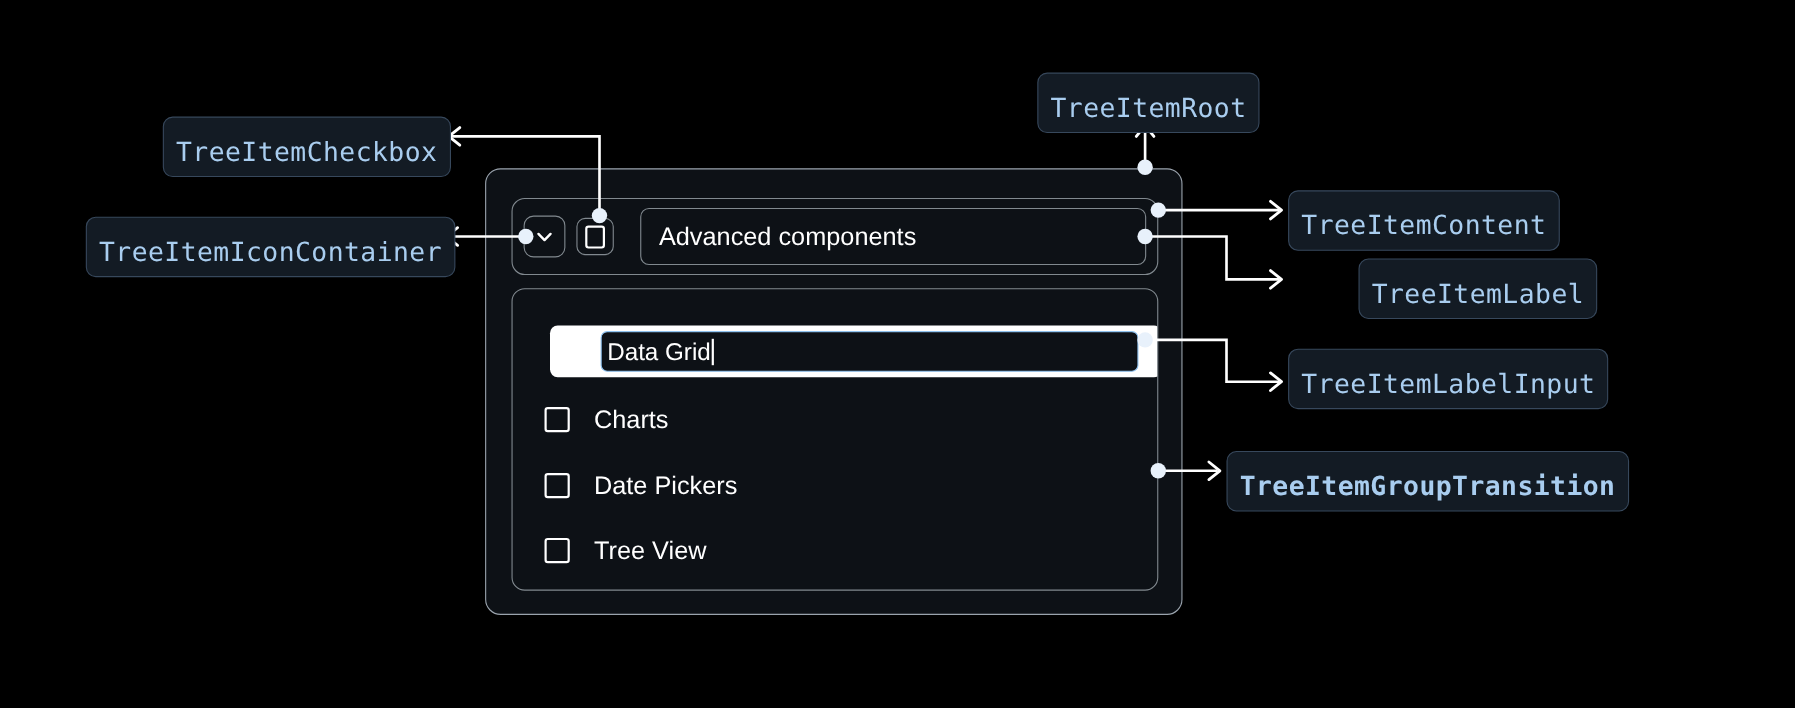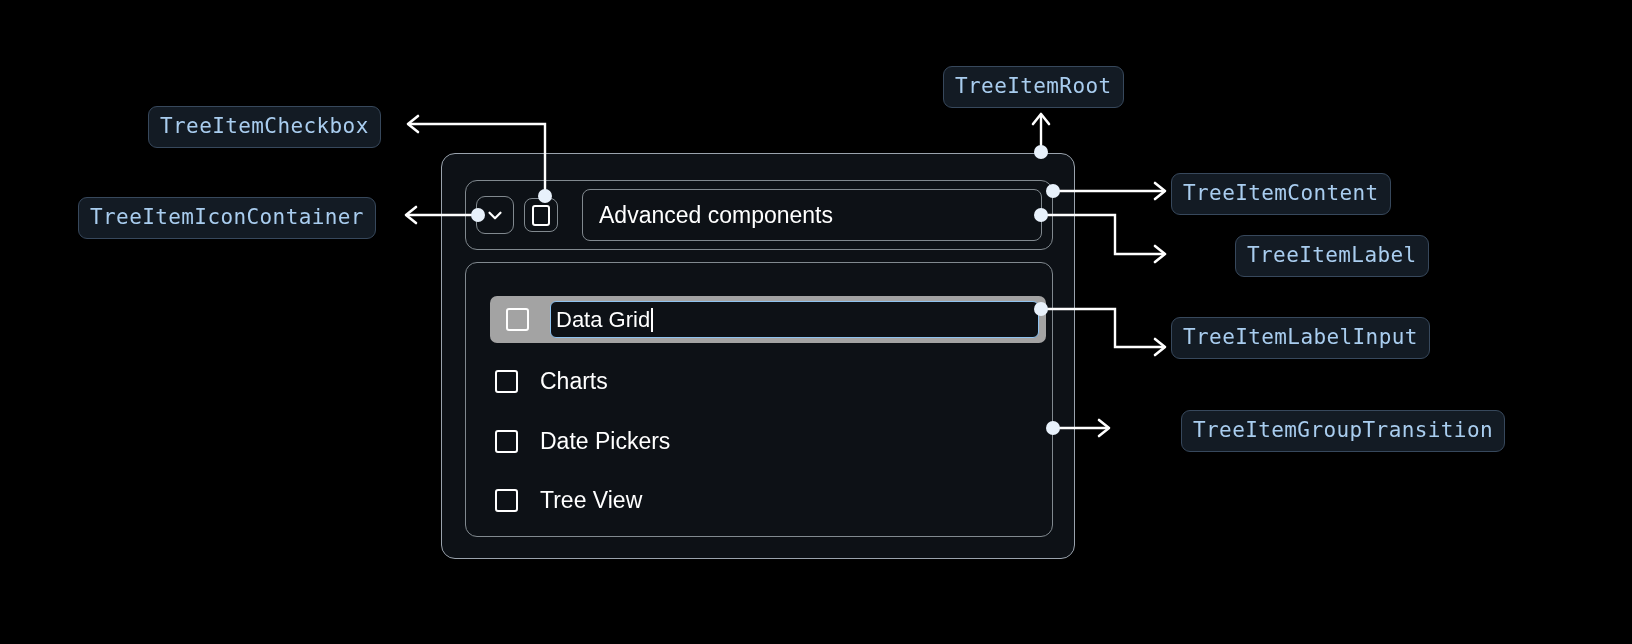--- a/index.html
+++ b/index.html
@@ -17,24 +17,24 @@
 
   
   .chip {
     position: absolute;
     box-sizing: border-box;
     background: #131b24;
     border: 1px solid #37485c;
     border-radius: 9px;
     color: #a9cdef;
     font-family: "DejaVu Sans Mono", monospace;
-    font-size: 21px;
+    font-size: 24px;
     letter-spacing: 0.4px;
     line-height: 1;
-    padding: 9px 11px 10px 11px;
+    padding: 19px 11px 10px 11px;
     white-space: nowrap;
     z-index: 6;
   }
 
   
   #connectors {
     position: absolute;
     left: 0; top: 0;
     width: 1632px;
     height: 644px;
@@ -149,27 +149,27 @@
     border-radius: 3px;
   }
   .tree-item .item-text {
     margin-left: 22px;
     color: #ffffff;
     font-size: 23px;
     white-space: nowrap;
   }
 
   #item-row-selected {
-    left: 24px;
+    left: 34px;
     top: 33px;
     width: 556px;
     height: 47px;
-    background: #a3a3a3;
+    background: #ffffff;
     border-radius: 7px;
-    padding-left: 16px;
+    padding-left: 2px;
   }
   #item-row-selected .item-cb { margin-left: 0; }
 
   #label-input {
     margin-left: 21px;
     width: 489px;
     height: 37px;
     box-sizing: border-box;
     border: 1.5px solid #8fc2ef;
     border-radius: 6px;
@@ -284,13 +284,13 @@
     <circle cx="1053" cy="428" r="7"></circle>
   </g>
 </svg>
 
 <div class="chip" id="chip-checkbox" style="left: 148px; top: 106px;">TreeItemCheckbox</div>
 <div class="chip" id="chip-icon-container" style="left: 78px; top: 197px;">TreeItemIconContainer</div>
 <div class="chip" id="chip-root" style="left: 943px; top: 66px;">TreeItemRoot</div>
 <div class="chip" id="chip-content" style="left: 1171px; top: 173px; text-align: center;">TreeItemContent</div>
 <div class="chip" id="chip-label" style="left: 1235px; top: 235px;">TreeItemLabel</div>
 <div class="chip" id="chip-label-input" style="left: 1171px; top: 317px;">TreeItemLabelInput</div>
-<div class="chip" id="chip-group-transition" style="left: 1181px; top: 410px;">TreeItemGroupTransition</div>
+<div class="chip" id="chip-group-transition" style="left: 1115px; top: 410px; font-weight: bold;">TreeItemGroupTransition</div>
 
 </body></html>

